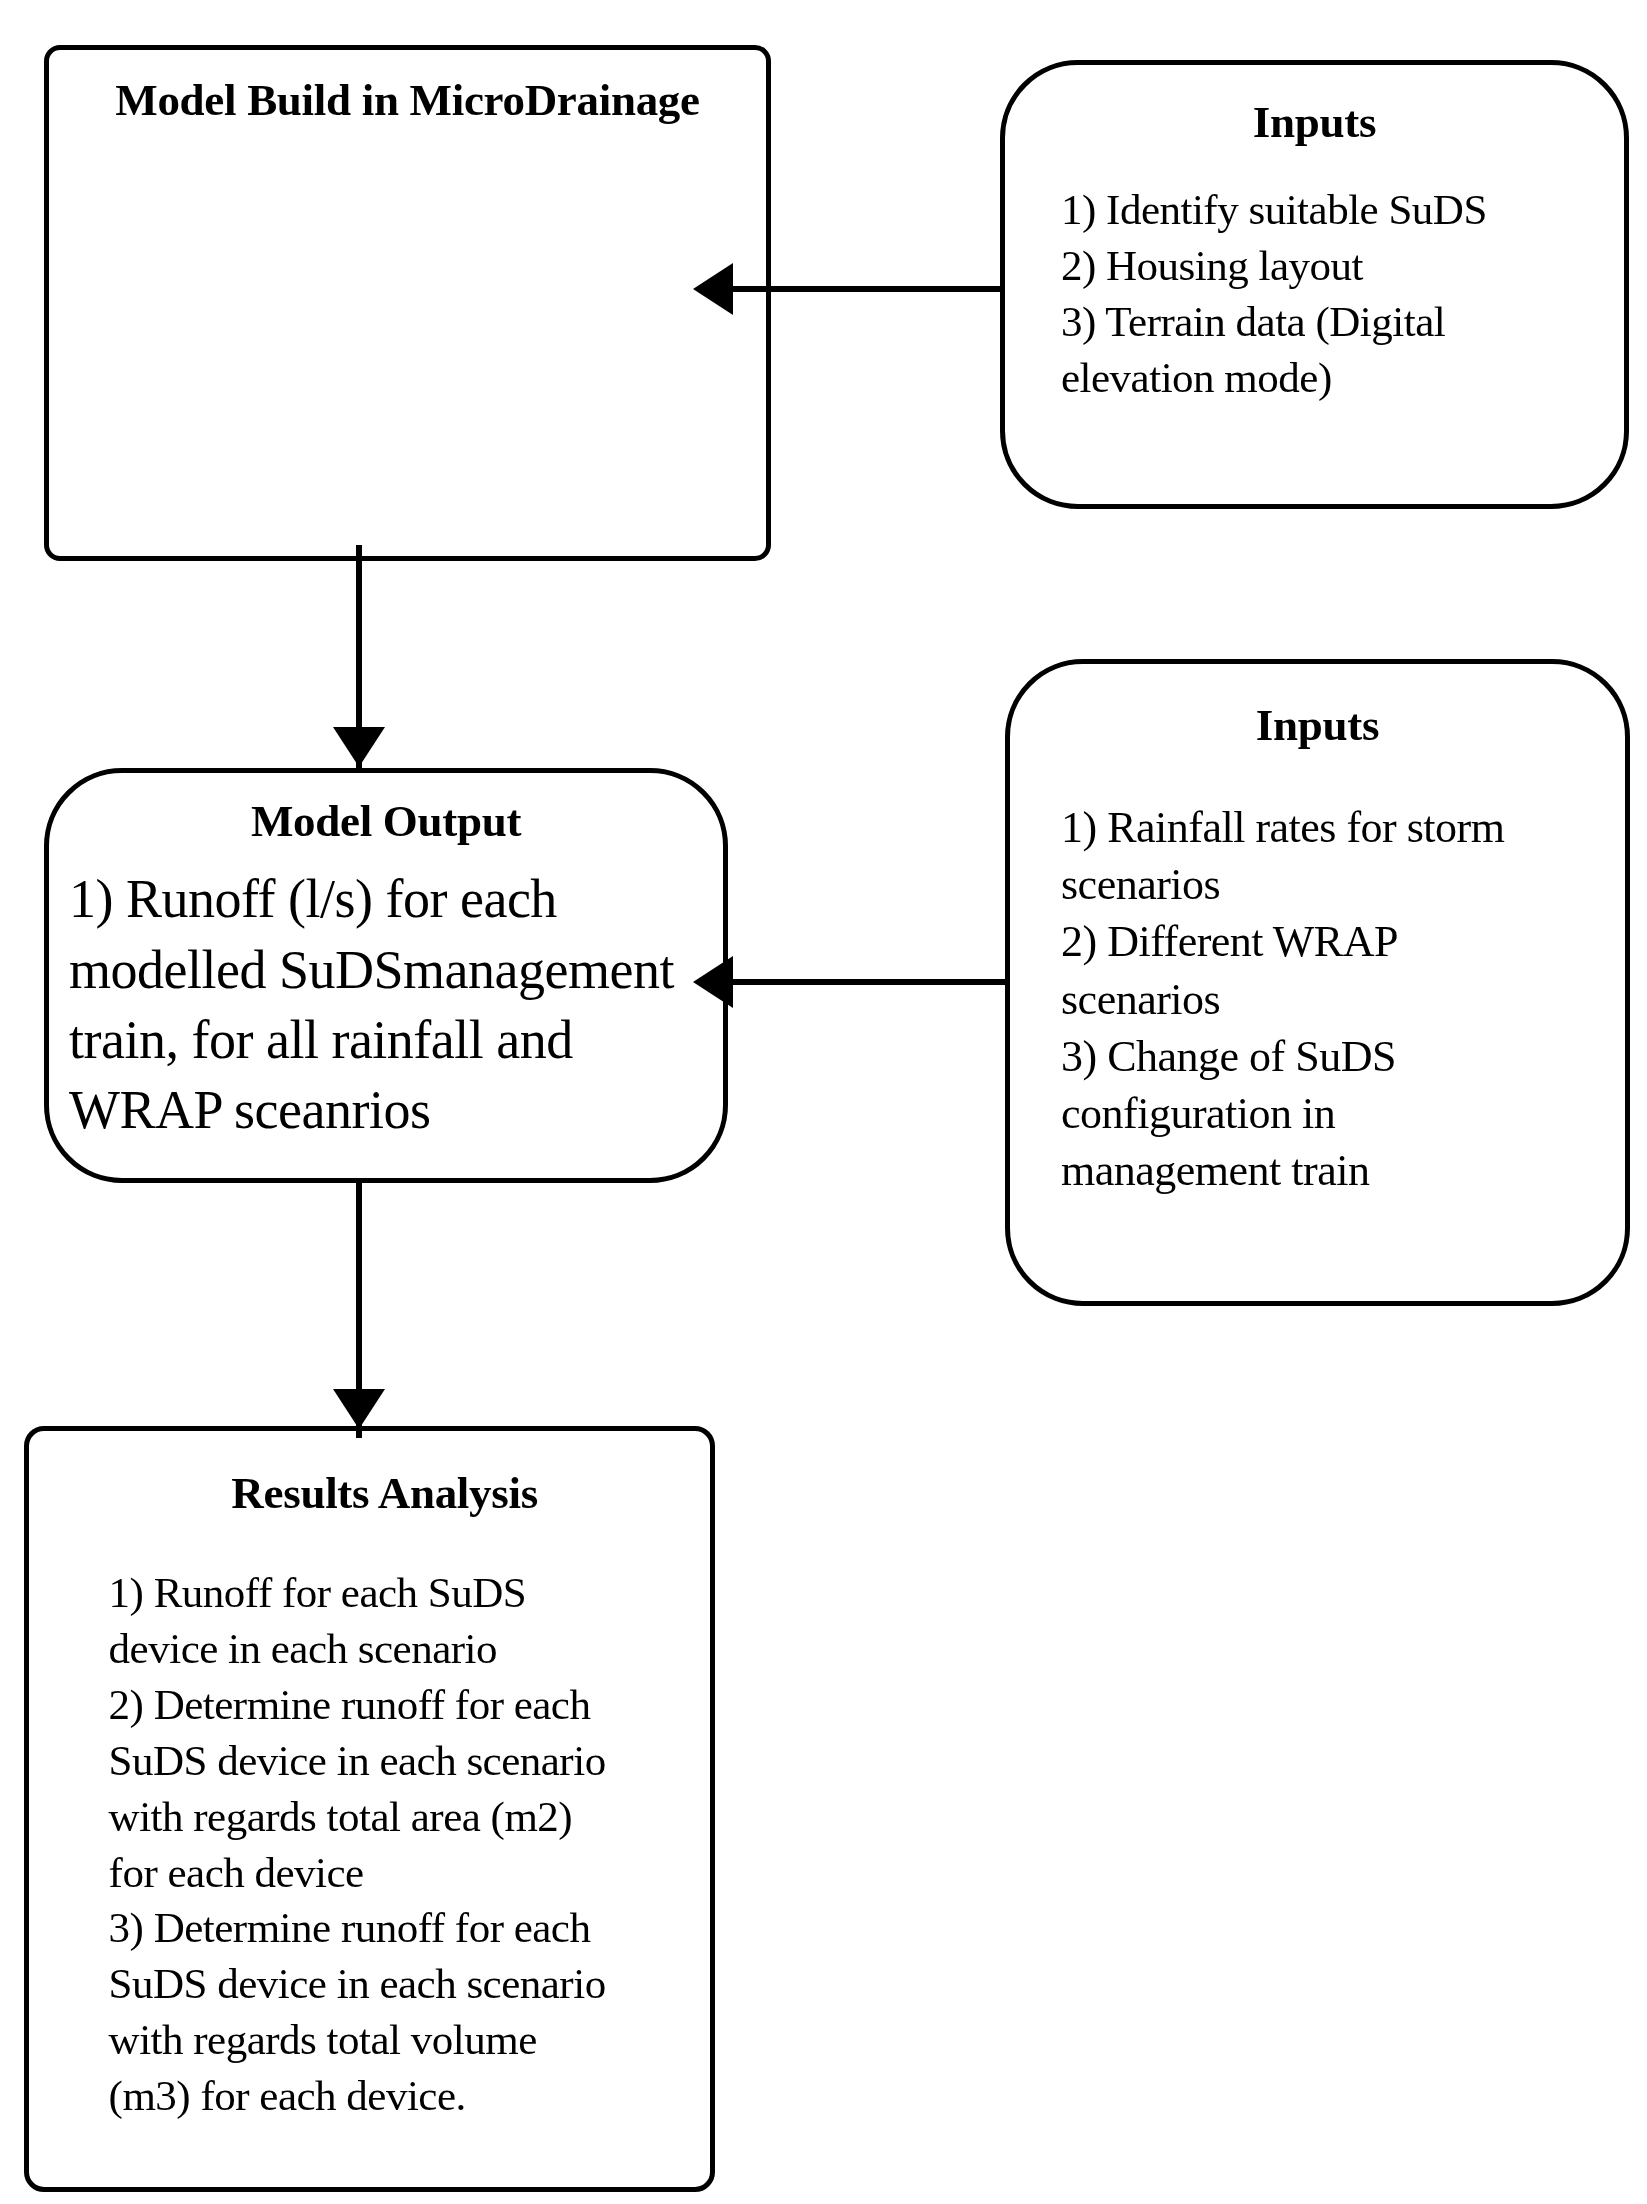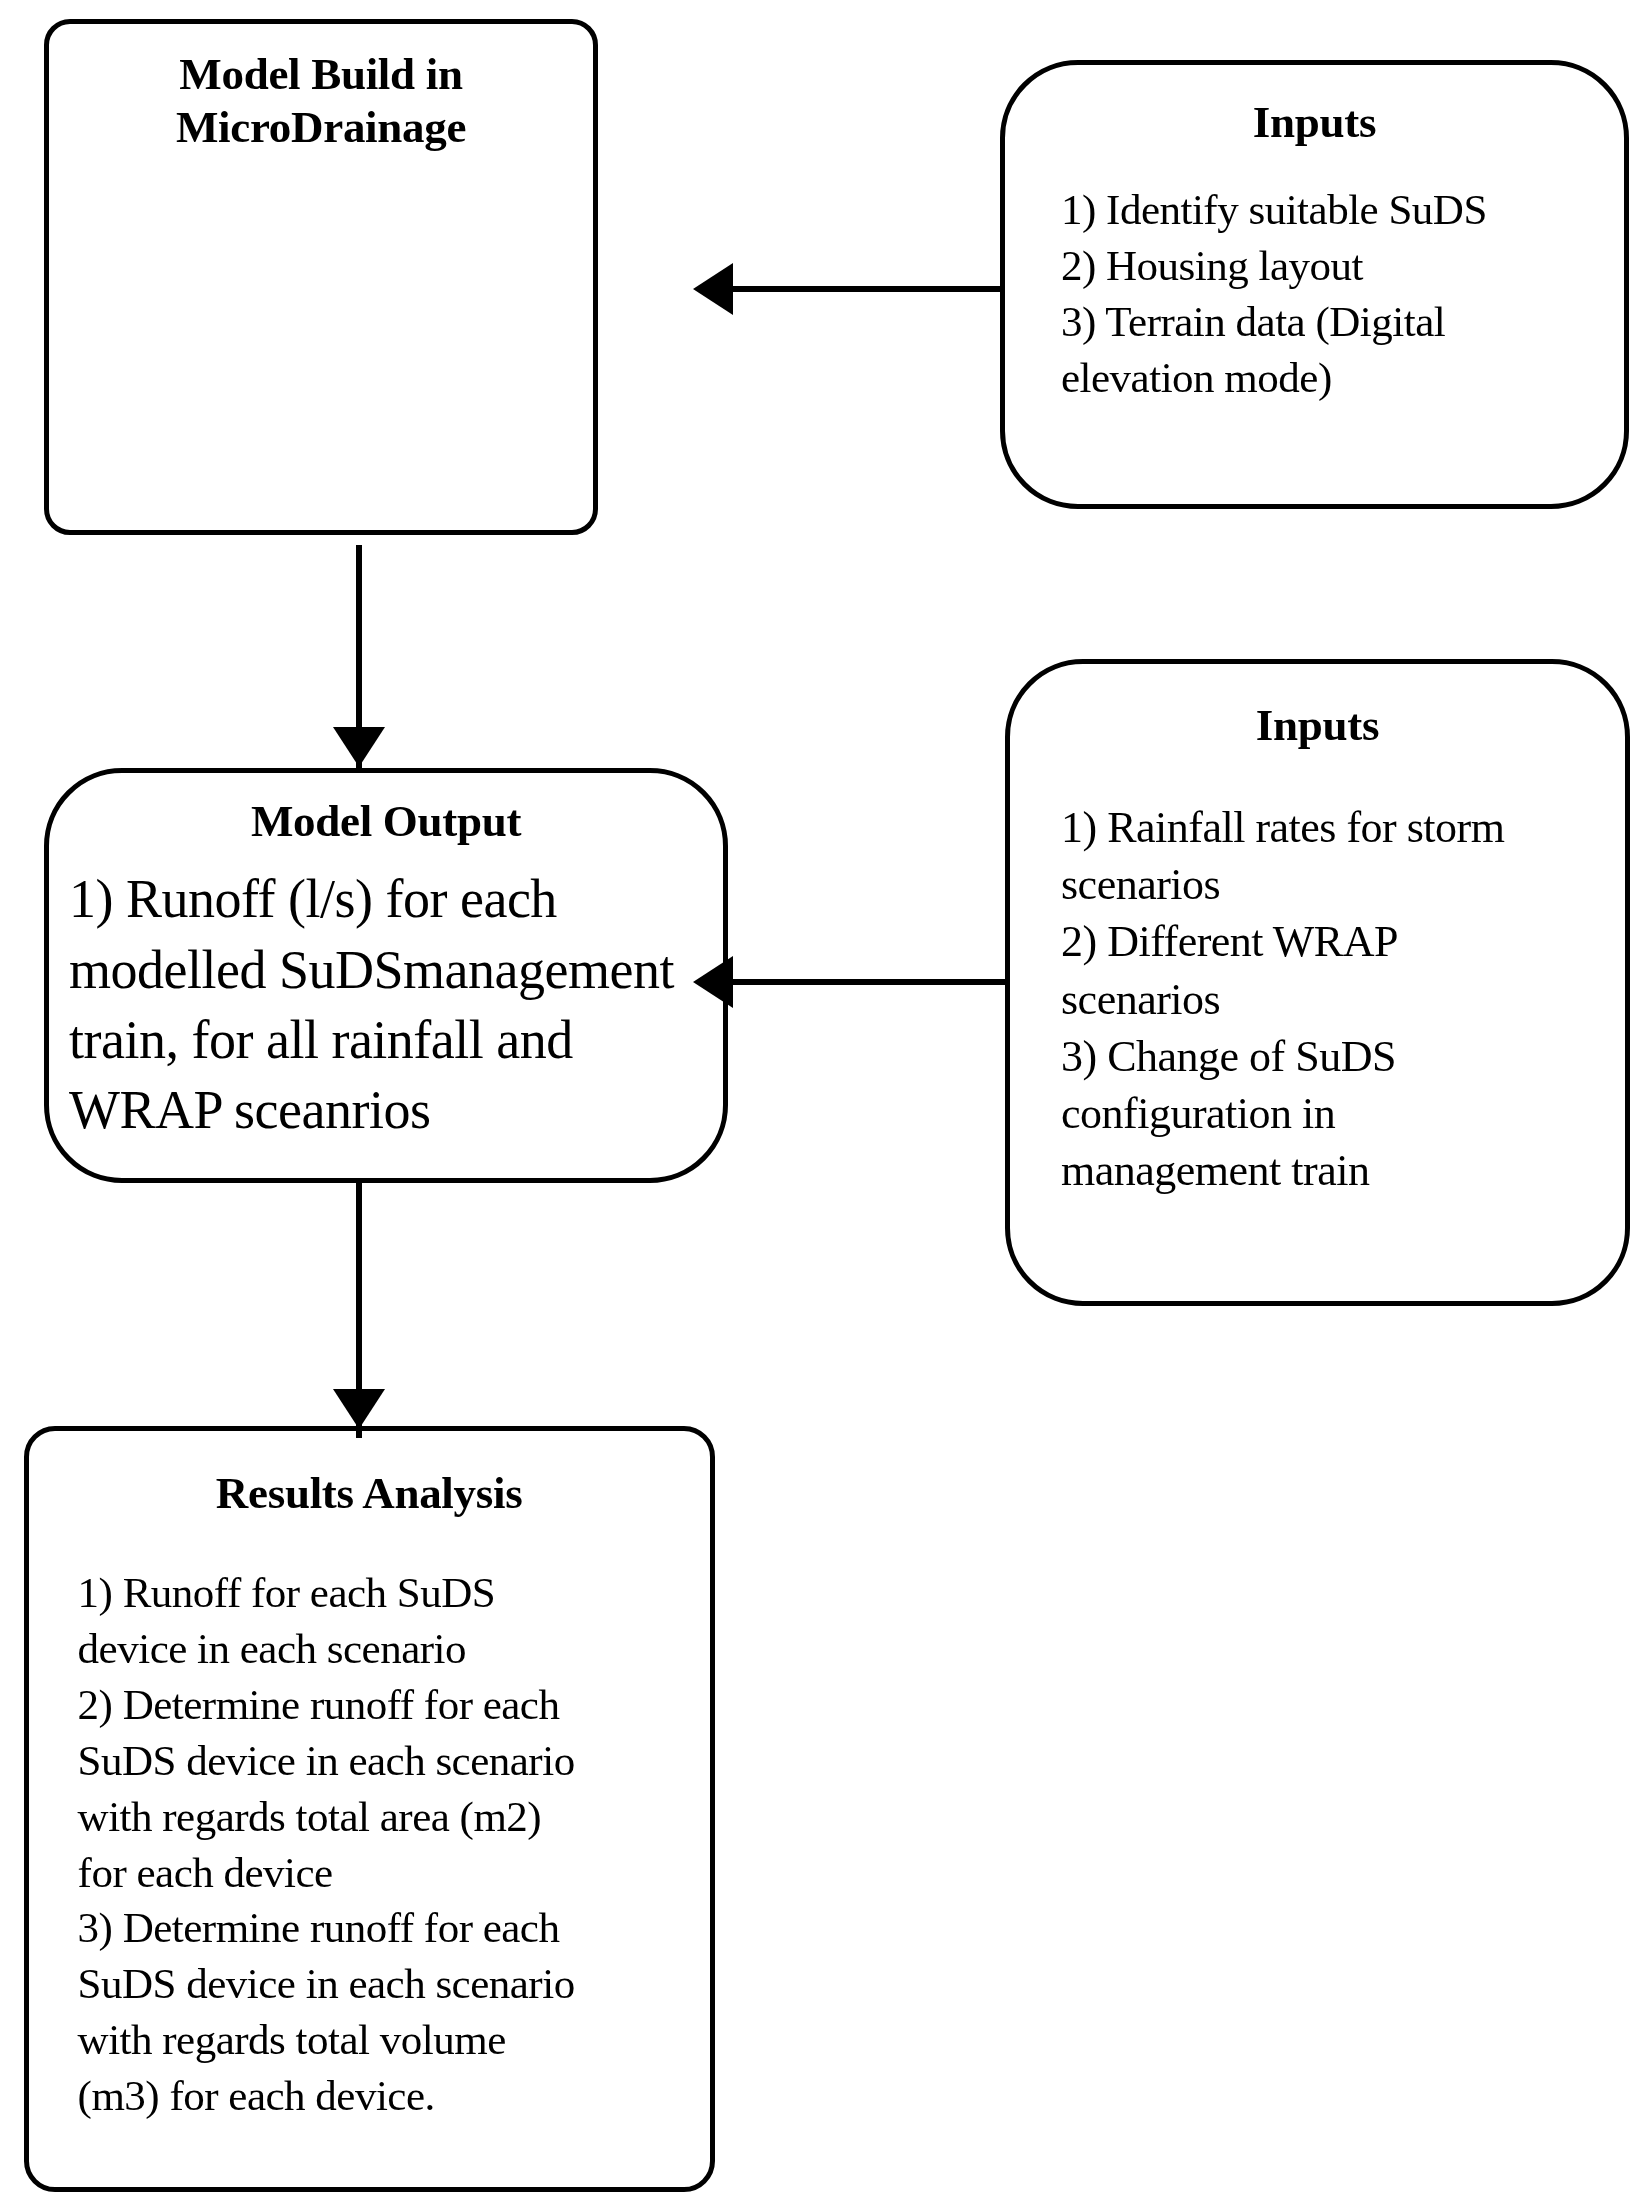--- a/index.html
+++ b/index.html
@@ -29,23 +29,23 @@
     letter-spacing: -0.3px;
   }
   .node-body {
     line-height: 1.30;
     letter-spacing: -0.5px;
     white-space: pre-line;
   }
 
   
   #node-model-build {
-    left: 44px;  top: 19px;
-    width: 554px; height: 516px;
-    border-radius: 26px;
+    left: 44px;  top: 45px;
+    width: 727px; height: 516px;
+    border-radius: 16px;
   }
   #node-model-build .node-title {
     margin-top: 23.6px;
     font-size: 45px;
   }
   #node-model-build .node-body {
     margin: 31px 0 0 20px;
     font-size: 43px;
   }
 
@@ -87,21 +87,22 @@
     font-size: 45px;
   }
   #node-inputs-2 .node-body {
     margin: 47px 0 0 51px;
     font-size: 44px;
   }
 
   #node-results {
     left: 23.6px; top: 1426px;
     width: 691px; height: 766px;
-    border-radius: 31px;
+    border-radius: 20px;
+    padding-left: 31px;
   }
   #node-results .node-title {
     margin-top: 36px;
     font-size: 45px;
   }
   #node-results .node-body {
     margin: 45px 0 0 49px;
     font-size: 43px;
   }
 

